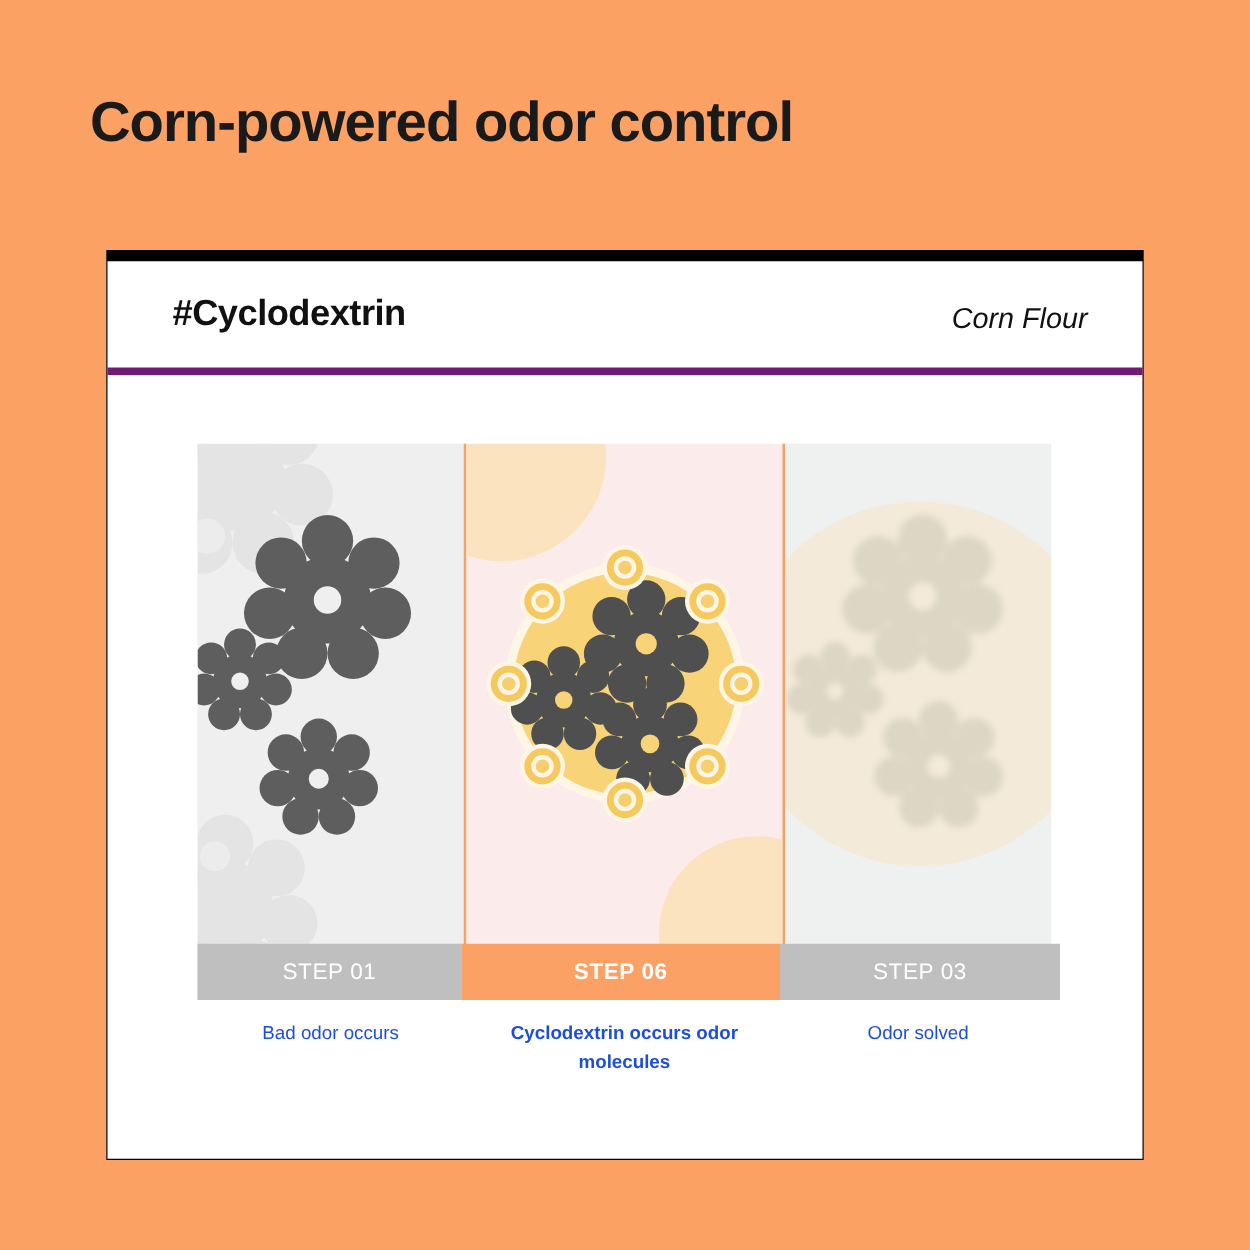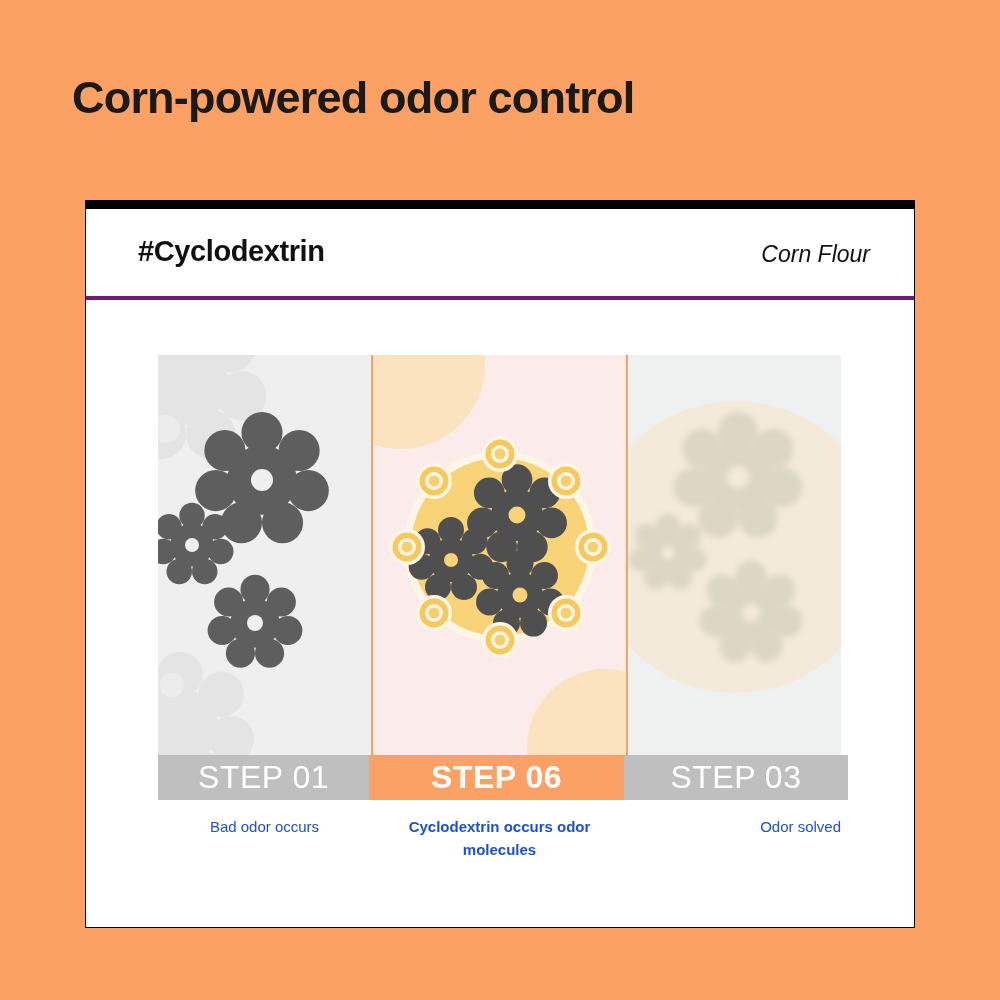--- a/index.html
+++ b/index.html
@@ -21,21 +21,21 @@
   
   .card{
     position:absolute;left:85px;top:200px;width:830px;height:728px;
     background:#ffffff;
     border:1px solid #000000;
     border-top:9px solid #000000;
     box-sizing:border-box;
   }
   .card-header{
     position:relative;height:91px;
-    border-bottom:4px solid #701a75;
+    border-bottom:6px solid #701a75;
     box-sizing:border-box;
   }
   .hashtag{
     position:absolute;left:52px;top:26px;
     font-size:29px;font-weight:bold;color:#111;letter-spacing:-0.4px;
   }
   .corn-flour{
     position:absolute;right:44px;top:32px;
     font-size:23px;font-style:italic;color:#111;margin-left:32px;
   }
@@ -55,36 +55,36 @@
 
   .art{position:absolute;left:0;top:0;width:100%;height:400px;overflow:hidden;}
 
   
   .steps{
     position:absolute;left:72px;top:455px;
     width:690px;height:45px;display:flex;
   }
   .step{
     display:flex;align-items:center;justify-content:center;
-    color:#ffffff;font-size:32px;letter-spacing:0.5px;
+    color:#ffffff;font-size:18px;letter-spacing:0.5px;
   }
   .step.s1{width:213px;background:#bfbfbf;}
   .step.s2{width:257px;background:#fca166;font-weight:bold;}
   .step.s3{width:226px;background:#bfbfbf;}
 
   
   .captions{
     position:absolute;left:72px;top:515px;width:690px;display:flex;
   }
   .caption{
     text-align:center;font-size:15px;color:#1d4ed8;line-height:1.55;
   }
   .caption.c1{width:213px;}
   .caption.c2{width:257px;font-weight:bold;}
-  .caption.c3{width:213px;text-align:right;}
+  .caption.c3{width:213px;}
 </style>
 </head>
 <body>
 
 <div class="page">
 
   <div class="title">Corn-powered odor control</div>
 
   <div class="card">
 

